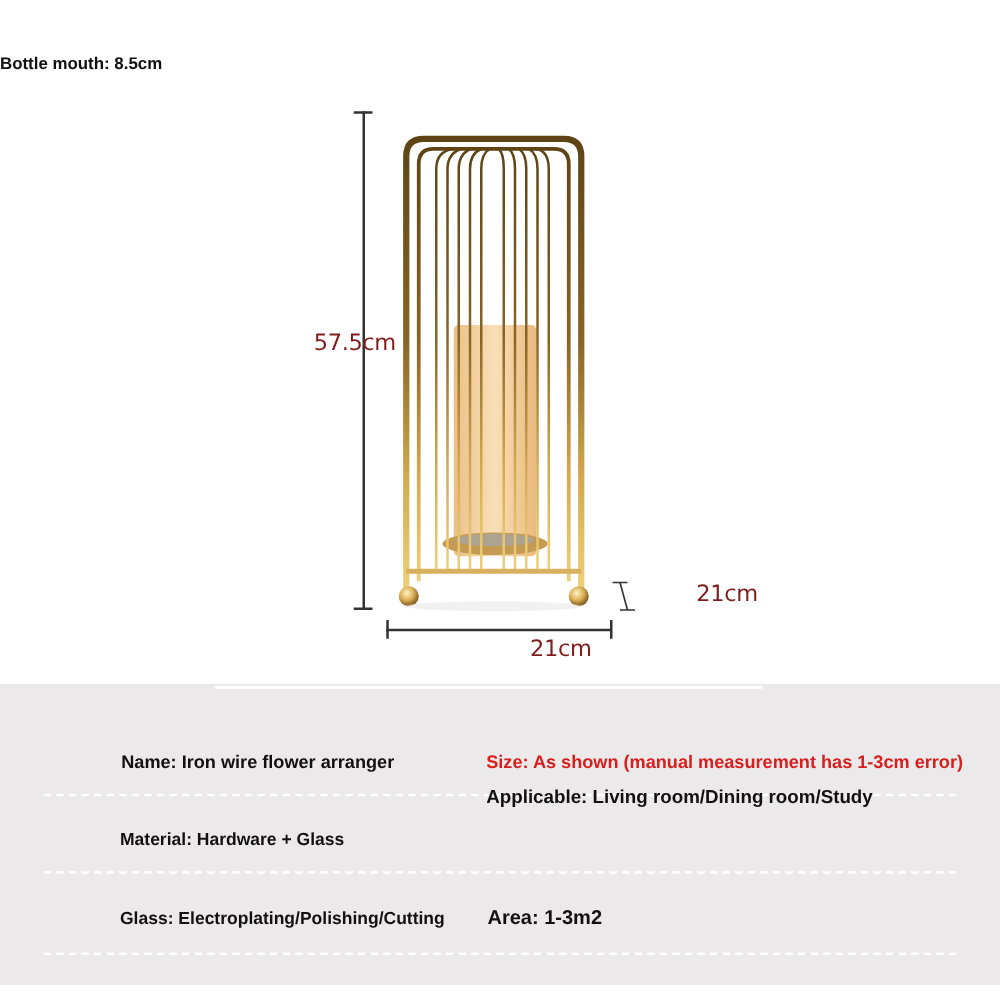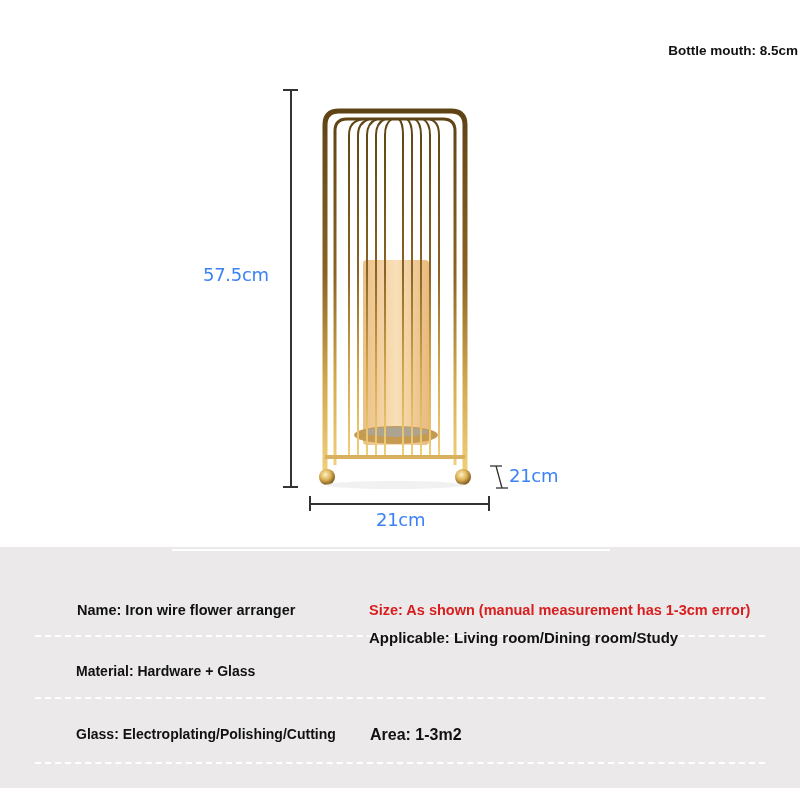--- a/index.html
+++ b/index.html
@@ -1,28 +1,28 @@
 <!DOCTYPE html>
 <html><head>
 <meta charset="utf-8">
 <style>
   html, body { margin:0; padding:0; }
   body { width:800px; height:800px; background:#ffffff; position:relative; overflow:hidden;
          font-family:"Liberation Sans", sans-serif; }
   .abs { position:absolute; }
-  .bottle-label { left:0; width:786px; top:43px; text-align:right; font-size:13.5px; font-weight:bold; color:#111;padding-left:12px; }
-  .dim-text { font-family:"DejaVu Sans", sans-serif; color:#3b82f6; font-size:18px; letter-spacing:-0.3px; }
+  .bottle-label { left:0; width:786px; top:43px; text-align:left; font-size:13.5px; font-weight:bold; color:#111; }
+  .dim-text { font-family:"DejaVu Sans", sans-serif; color:#7f1d1d; font-size:18px; letter-spacing:-0.3px;margin-left:48px; }
   .height-label { left:203px; top:264px; }
   .width-label { left:376px; top:509px; }
   .depth-label { left:509px; top:465px; }
   .vline { background:#333; }
   .panel { left:0; top:547px; width:800px; height:241px; background:#ebe9e9; }
   .panel-topline { left:172px; top:549px; width:438px; height:2px; background:#ffffff; }
   .dash { left:35px; width:730px; height:0; border-top:2px dashed #ffffff; }
-  .spec { font-family:"Liberation Sans", sans-serif; font-weight:bold; color:#111; white-space:nowrap; }
+  .spec { font-family:"Liberation Sans", sans-serif; font-weight:bold; color:#111; white-space:nowrap;margin-left:20px; }
   .red { color:#d81e1e; }
 </style>
 </head>
 <body>
 
 <div class="abs bottle-label">Bottle mouth: 8.5cm</div>
 
 <div class="abs vline" style="left:290px;top:89px;width:1.5px;height:398px;"></div>
 <div class="abs vline" style="left:283px;top:89px;width:15px;height:1.5px;"></div>
 <div class="abs vline" style="left:283px;top:486px;width:15px;height:1.5px;"></div>

